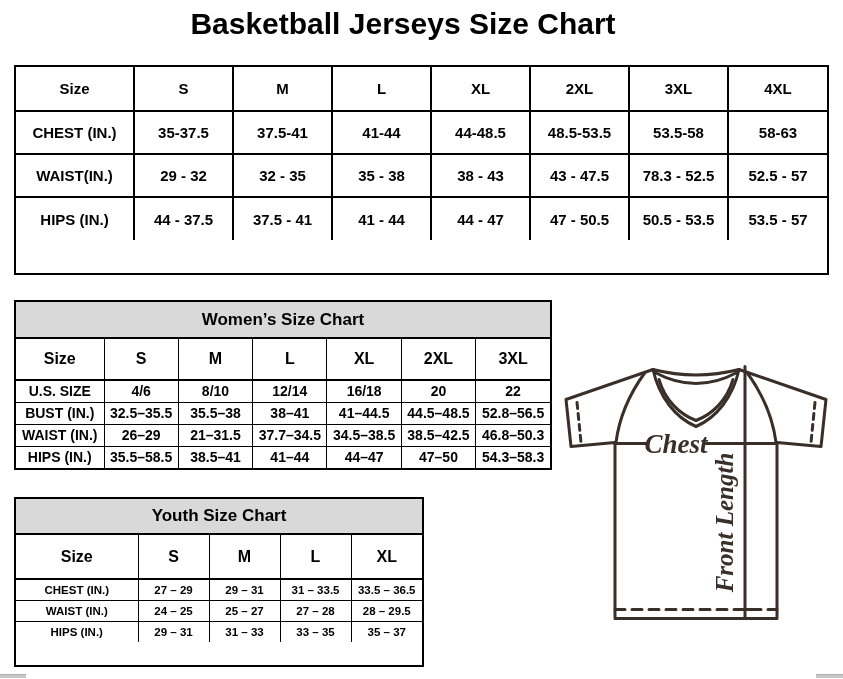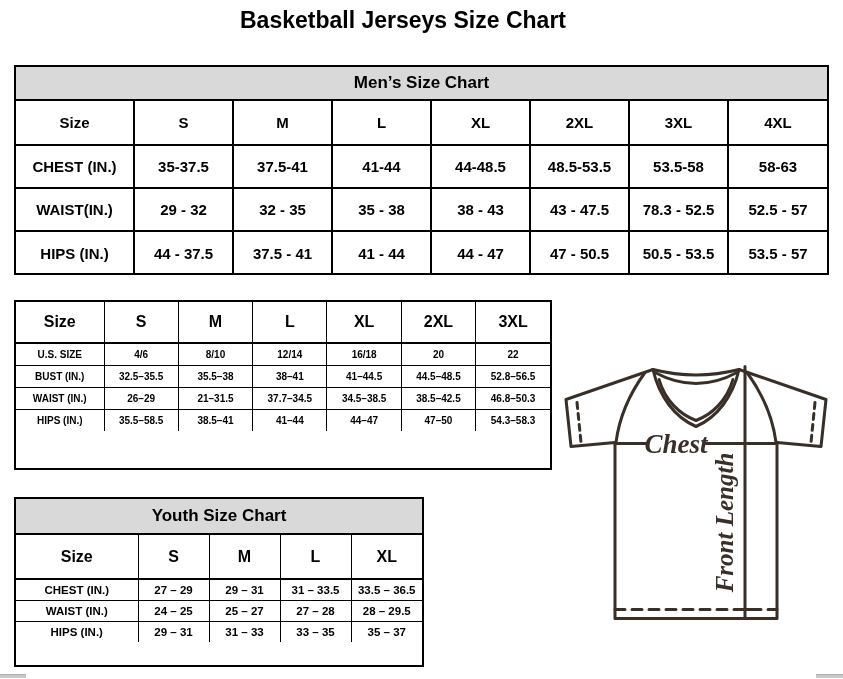--- a/index.html
+++ b/index.html
@@ -1,20 +1,20 @@
 <!DOCTYPE html>
 <html><head>
 <meta charset="utf-8">
 <style>
   html,body{margin:0;padding:0;background:#fff;}
   #page{position:relative;width:843px;height:679px;background:#ffffff;
         font-family:"Liberation Sans",sans-serif;color:#000;overflow:hidden;}
 
   .main-title{position:absolute;top:7px;left:0;width:806px;text-align:center;
-              font-size:23px;font-weight:bold;letter-spacing:0px;}
+              font-size:30px;font-weight:bold;letter-spacing:0px;}
 
   .size-box{position:absolute;border:2px solid #000;background:#fff;box-sizing:border-box;}
   .tbl-title{background:#d9d9d9;border-bottom:2px solid #000;text-align:center;
              font-weight:bold;font-size:17px;display:flex;align-items:center;justify-content:center;}
   table.sz{border-collapse:collapse;width:100%;table-layout:fixed;}
   table.sz th,table.sz td{border:1px solid #000;text-align:center;font-weight:bold;
                           padding:0;overflow:hidden;white-space:nowrap;}
   table.sz th:first-child,table.sz td:first-child{border-left:none;}
   table.sz th:last-child,table.sz td:last-child{border-right:none;}
   table.sz thead th{border-top:none;}
@@ -27,21 +27,21 @@
   #mens table.sz thead tr{height:44px;}
   #mens table.sz tbody tr{height:43px;}
   #mens colgroup col:first-child{width:118px;}
 
   
   #womens{left:14px;top:300px;width:538px;height:170px;}
   #womens .tbl-title{height:35px;}
   #womens table.sz thead th{border-bottom:2px solid #000;font-size:16px;}
   #womens table.sz thead tr{height:41px;}
   #womens table.sz tbody tr{height:22px;}
-  #womens table.sz tbody td{font-size:10px;margin-top:31px;}
+  #womens table.sz tbody td{font-size:14px;margin-top:31px;}
   #womens colgroup col:first-child{width:88px;}
 
   
   #youth{left:14px;top:497px;width:410px;height:170px;}
   #youth .tbl-title{height:34px;}
   #youth table.sz thead th{border-bottom:2px solid #000;font-size:16px;}
   #youth table.sz thead tr{height:44px;}
   #youth table.sz tbody tr{height:21px;}
   #youth table.sz tbody td{font-size:11.5px;}
   #youth colgroup col:first-child{width:122px;}
@@ -58,21 +58,20 @@
   #sb-right{left:816px;top:674px;width:27px;}
 </style>
 </head>
 <body>
 
 <div id="page">
 
   <div class="main-title">Basketball Jerseys Size Chart</div>
 
   <div id="mens" class="size-box">
-    <div class="tbl-title">Men’s Size Chart</div>
     <table class="sz">
         <colgroup>
           <col>
           <col>
           <col>
           <col>
           <col>
           <col>
           <col>
           <col>
@@ -118,20 +117,21 @@
             <td>44 - 47</td>
             <td>47 - 50.5</td>
             <td>50.5 - 53.5</td>
             <td>53.5 - 57</td>
           </tr>
         </tbody>
       </table>
   </div>
 
   <div id="womens" class="size-box">
+    <div class="tbl-title">Women’s Size Chart</div>
     <table class="sz">
         <colgroup>
           <col>
           <col>
           <col>
           <col>
           <col>
           <col>
           <col>
         </colgroup>

